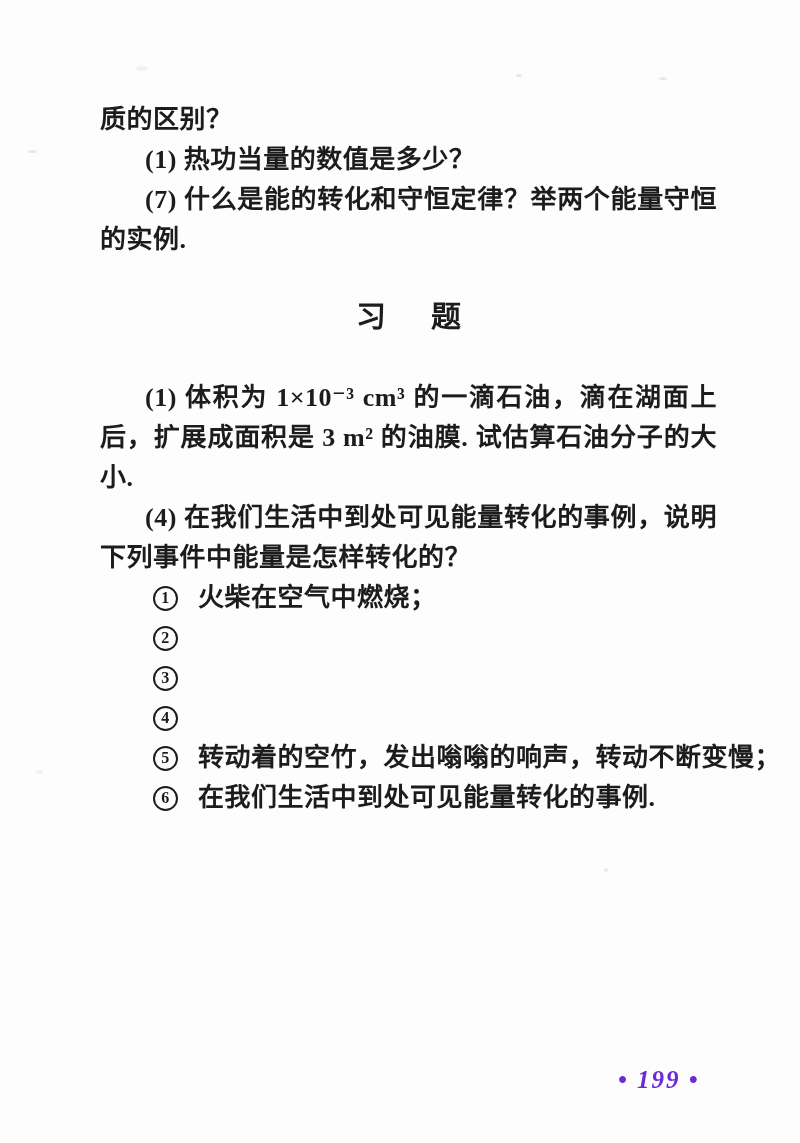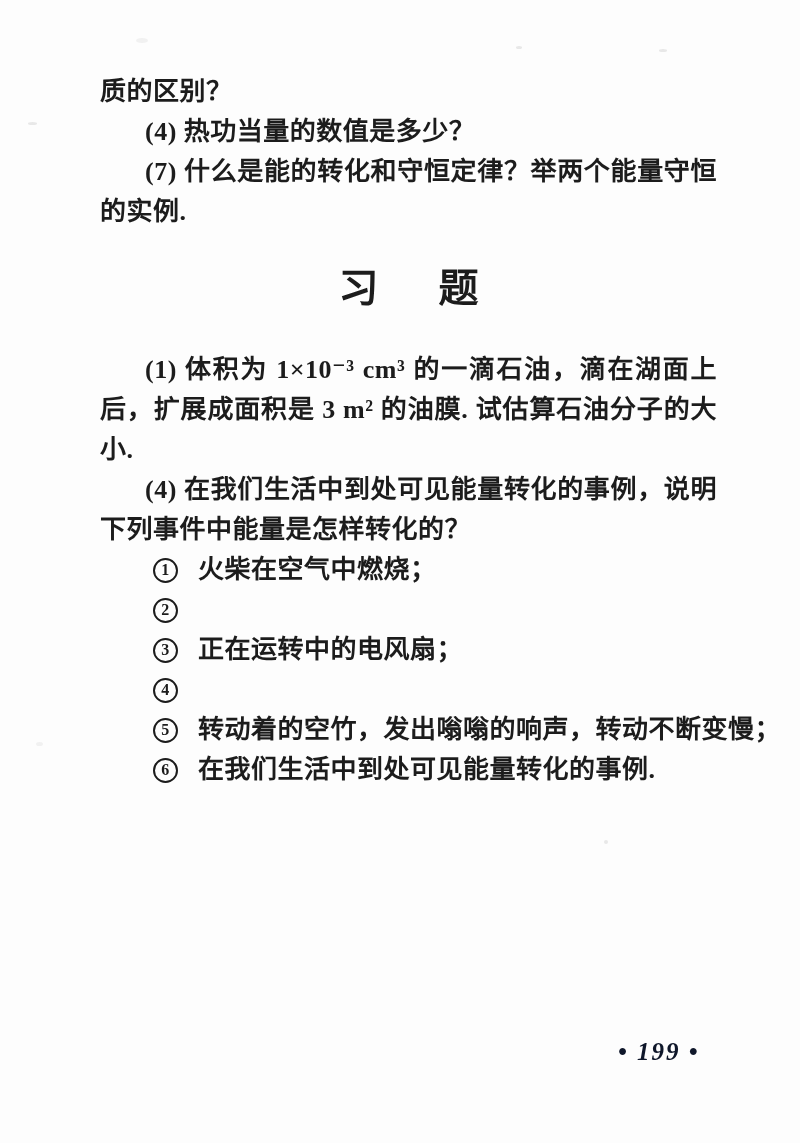--- a/index.html
+++ b/index.html
@@ -7,37 +7,38 @@
     width:800px;height:1143px;
     background:#fdfdfd;
     font-family:"Liberation Serif","DejaVu Serif",serif;
     color:#1c1c1c;
     overflow:hidden;
     position:relative;
   }
   .page{
     position:absolute;inset:0;
     background:#fdfdfd;
+    margin-top:28px;
   }
   .content{
     position:absolute;
     left:100px;top:0;width:617px;
     padding-top:72px;
     font-size:26px;
     line-height:40px;
     font-weight:600;
     text-align:justify;
     letter-spacing:0.5px;
   }
   .content p{margin:0;}
   .indent{text-indent:45px;}
   .section-title{
     margin:40px 0 44px 0;
     text-align:center;
-    font-size:40px;
+    font-size:30px;
     line-height:34px;
     font-weight:bold;
     letter-spacing:0.25em;
     text-indent:0.25em;
   }
   .list-item{
     display:flex;
     align-items:center;
     padding-left:53px;
     height:40px;
@@ -56,39 +57,39 @@
     box-sizing:border-box;
   }
   .list-text{white-space:nowrap;}
   .page-number{
     position:absolute;
     left:618px;top:1038px;
     font-size:25px;
     font-style:italic;
     font-weight:600;
     letter-spacing:2px;
-    color:#0f172a;
+    color:#6d28d9;
   }
   .speck{
     position:absolute;
     background:#dedede;
     border-radius:50%;
     opacity:.7;
   }
 </style>
 </head>
 <body>
 
 <div class="page">
 
   <div class="content">
 
     <p>质的区别？</p>
 
-    <p class="indent">(4) 热功当量的数值是多少？</p>
+    <p class="indent">(1) 热功当量的数值是多少？</p>
 
     <p class="indent">(7) 什么是能的转化和守恒定律？举两个能量守恒的实例.</p>
 
     <div class="section-title">习　题</div>
 
     <p class="indent">(1) 体积为 1×10⁻³ cm³ 的一滴石油，滴在湖面上后，扩展成面积是 3 m² 的油膜. 试估算石油分子的大小.</p>
 
 
 
     <p class="indent">(4) 在我们生活中到处可见能量转化的事例，说明下列事件中能量是怎样转化的？</p>
@@ -97,21 +98,20 @@
       <span class="circle-num">1</span>
       <span class="list-text">火柴在空气中燃烧；</span>
     </div>
 
     <div class="list-item">
       <span class="circle-num">2</span>
     </div>
 
     <div class="list-item">
       <span class="circle-num">3</span>
-      <span class="list-text">正在运转中的电风扇；</span>
     </div>
 
     <div class="list-item">
       <span class="circle-num">4</span>
     </div>
 
     <div class="list-item">
       <span class="circle-num">5</span>
       <span class="list-text">转动着的空竹，发出嗡嗡的响声，转动不断变慢；</span>
     </div>

